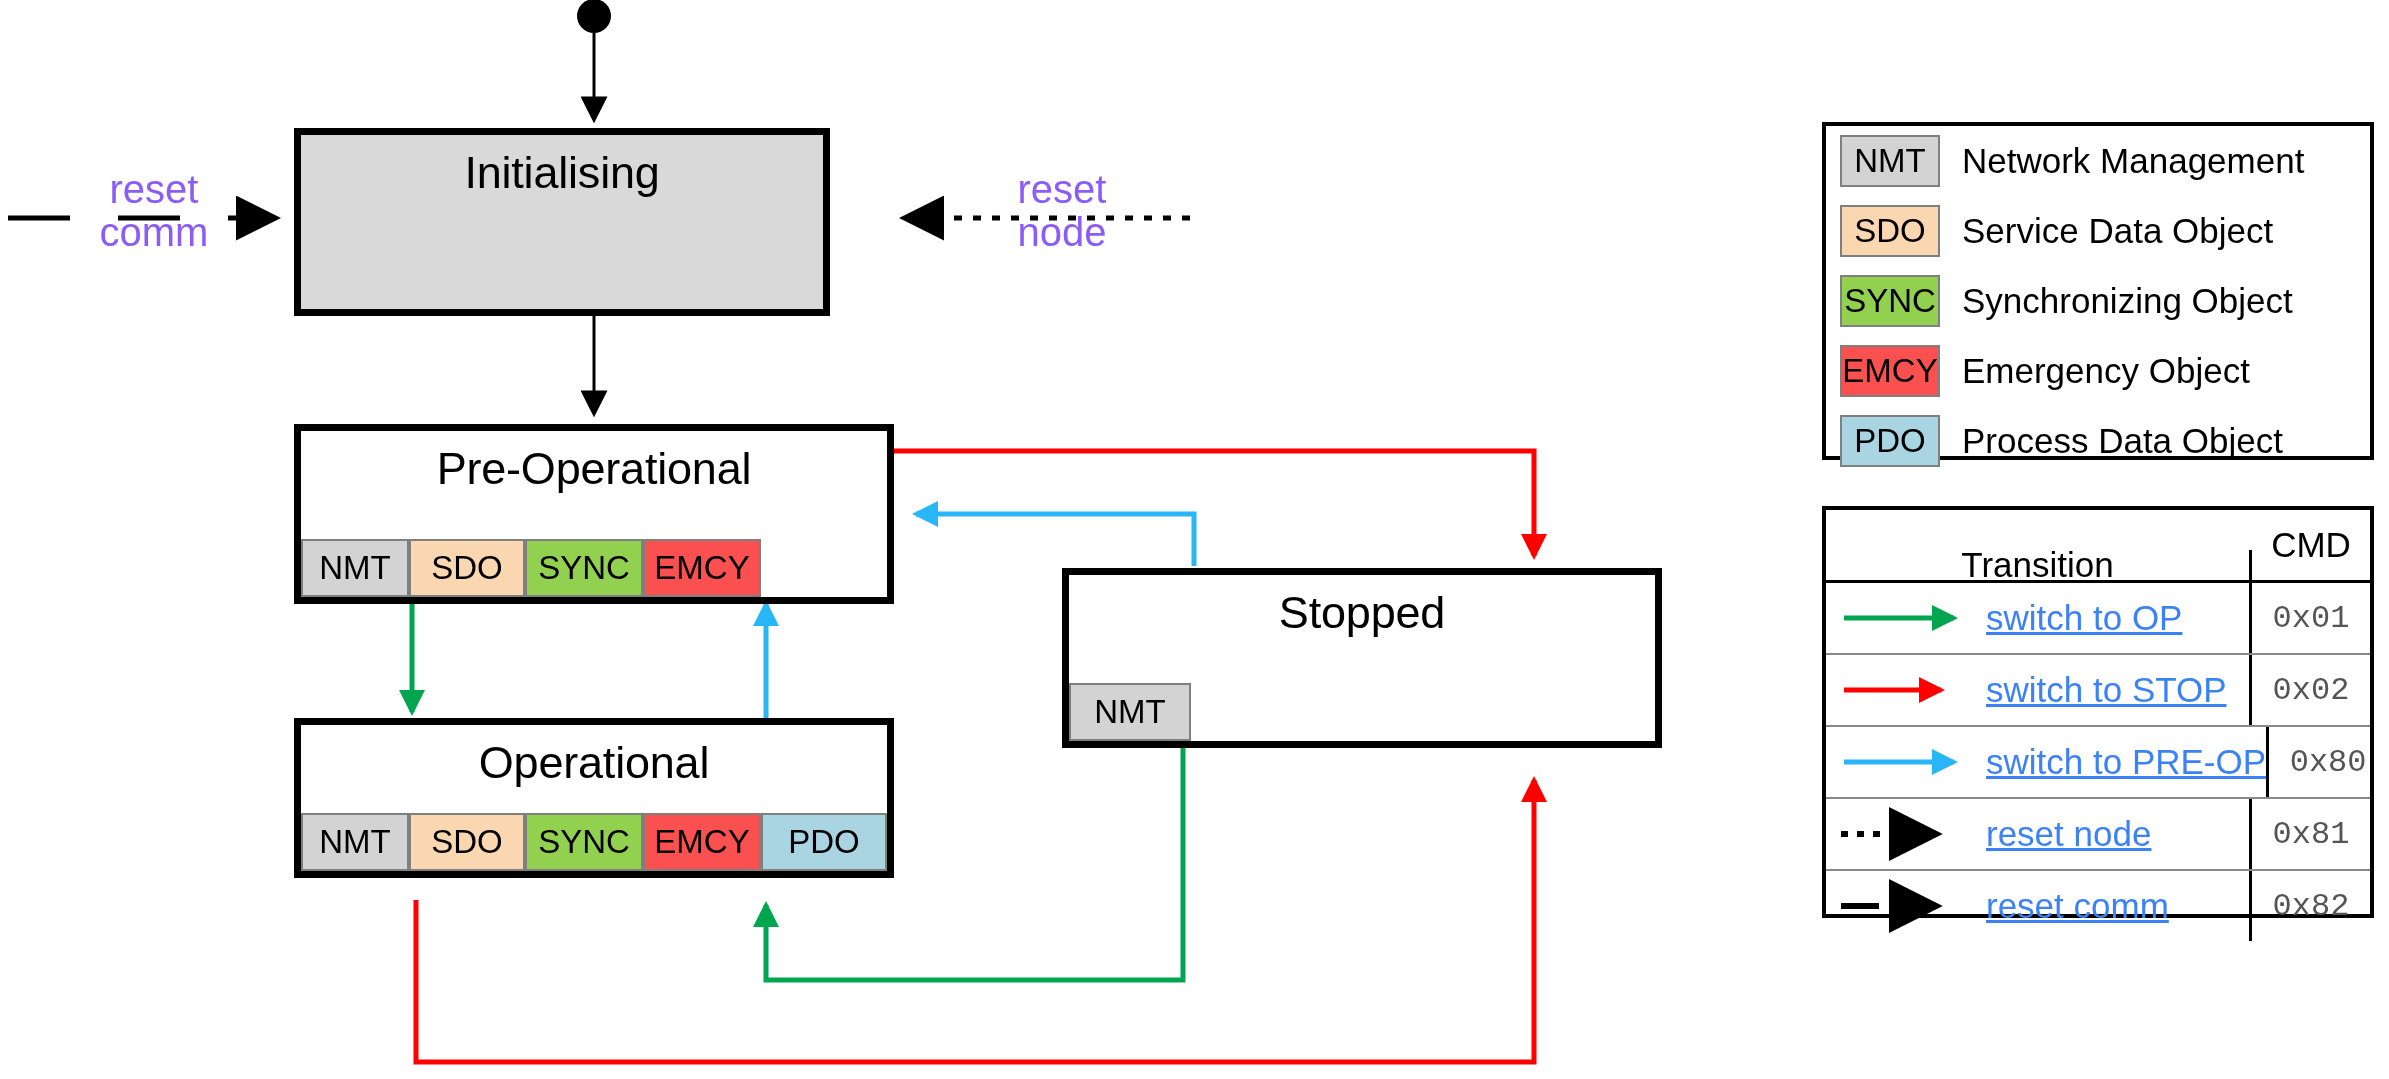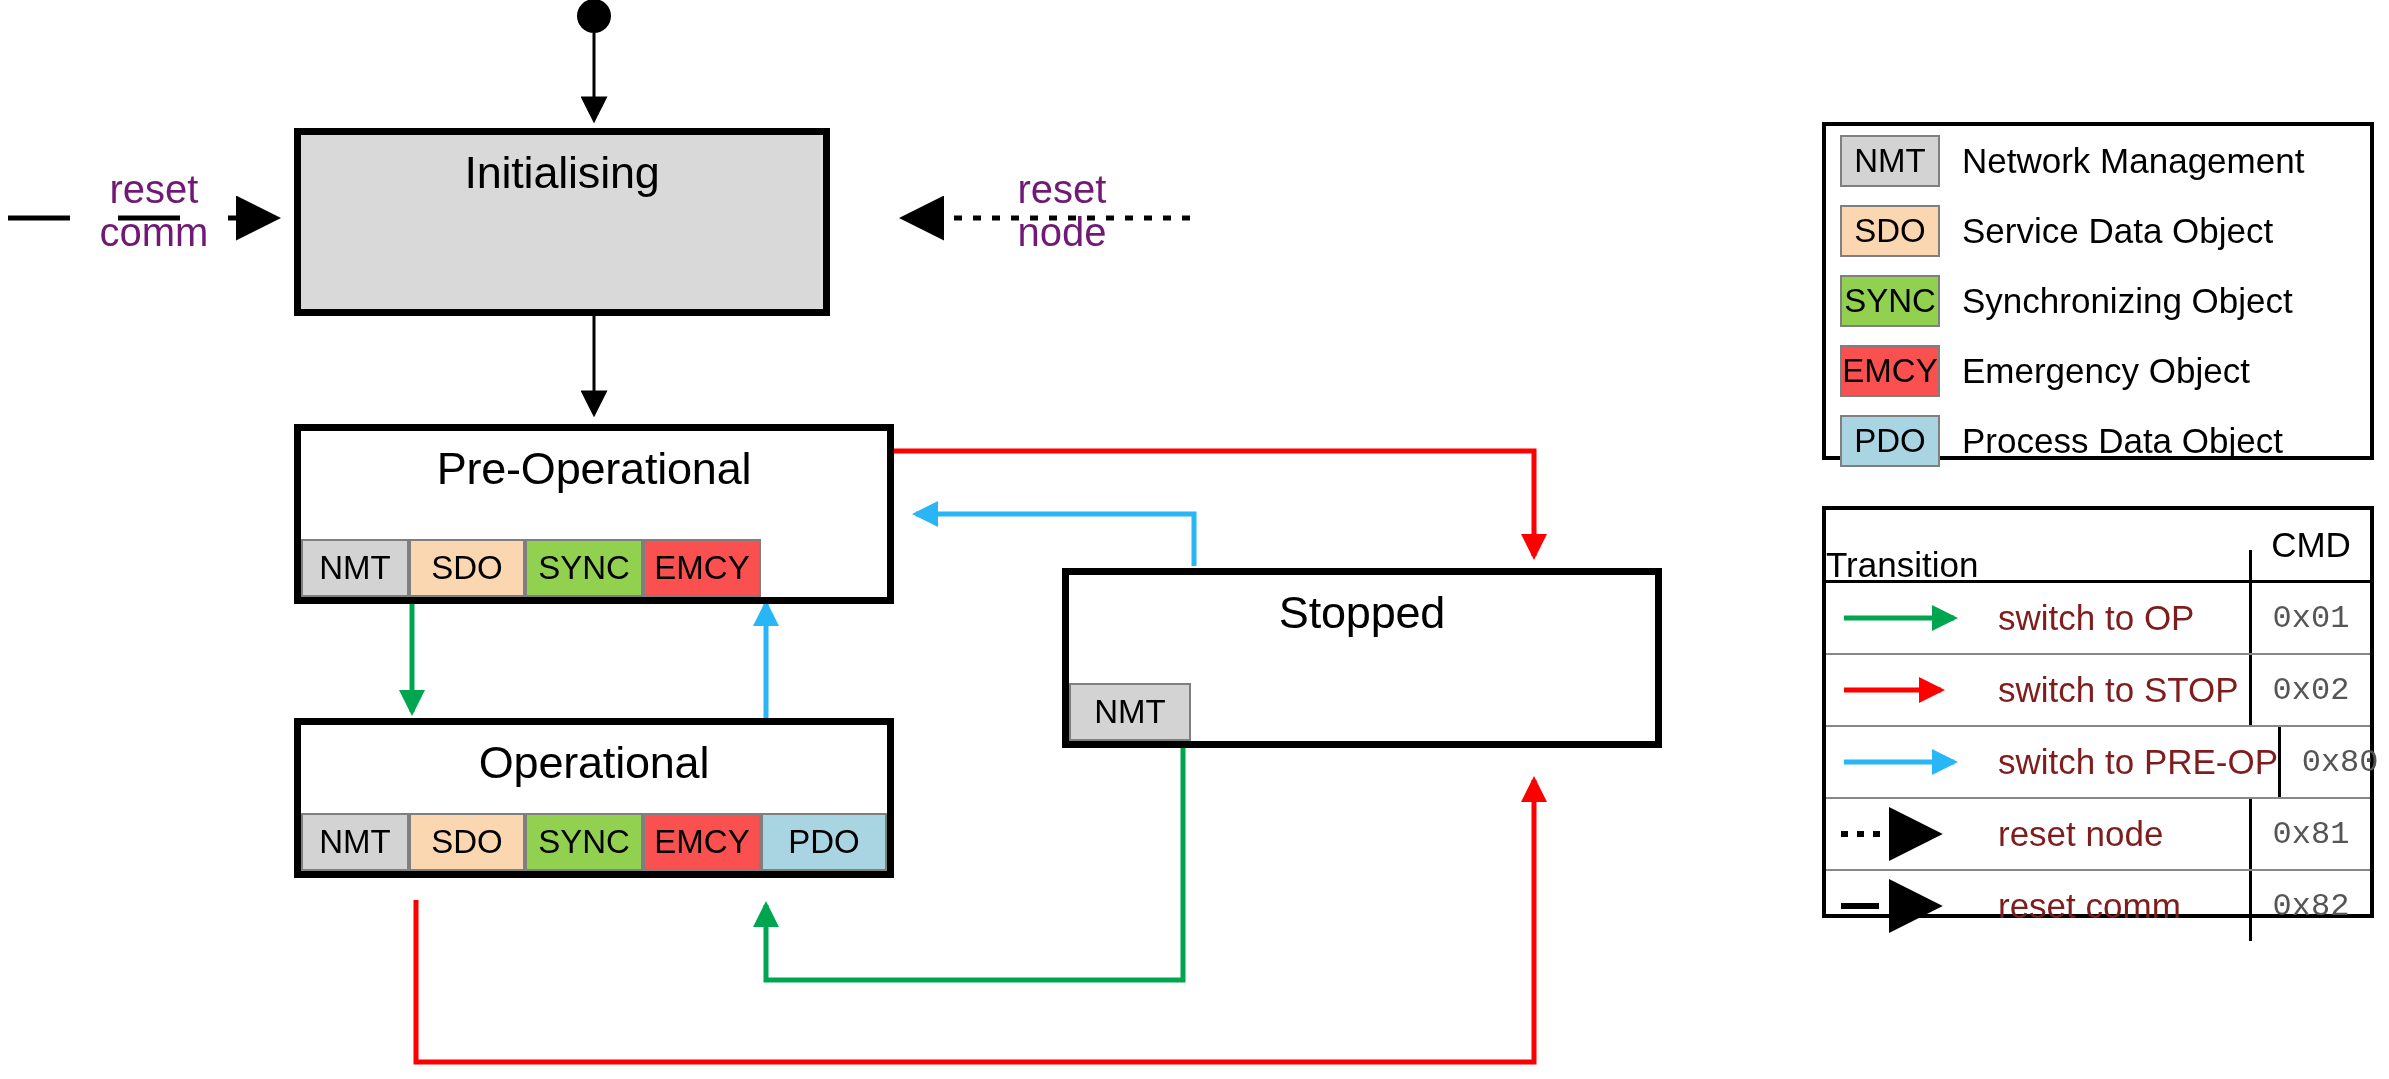--- a/index.html
+++ b/index.html
@@ -68,21 +68,21 @@
     color: #000000;
     white-space: nowrap;
   }
 
   
   .reset-label {
     position: absolute;
     text-align: center;
     font-size: 40px;
     line-height: 1.08;
-    color: #701a75;
+    color: #8b5cf6;
     white-space: nowrap;
   }
 
   
   .panel {
     position: absolute;
     box-sizing: border-box;
     border: 4px solid #000000;
     background: #ffffff;
   }
@@ -130,40 +130,41 @@
   .trow.header { border-bottom: 3px solid #000000; }
   .tcell-left {
     flex: 1 1 auto;
     display: flex;
     flex-direction: row;
     align-items: center;
     border-right: 3px solid #000000;
     padding-left: 10px;
   }
   .tcell-left.center {
+    justify-content: center;
     padding-left: 0;
     margin-top: 40px;
   }
   .tcell-right {
     width: 118px;
     flex: 0 0 118px;
     display: flex;
     align-items: center;
     justify-content: center;
     border-radius: 14px;
   }
   .thead-text {
     font-size: 35px;
     color: #000000;
   }
   .tlabel {
     font-size: 35px;
-    color: #7f1d1d;
-    white-space: nowrap;
-    margin-left: 12px;
+    color: #3b82f6;
+    white-space: nowrap;
+    text-decoration: underline;
   }
   .tcmd {
     font-family: "Liberation Mono", monospace;
     font-size: 32px;
     color: #555555;
   }
   .arrow-cell {
     width: 150px;
     flex: 0 0 150px;
     height: 100%;

